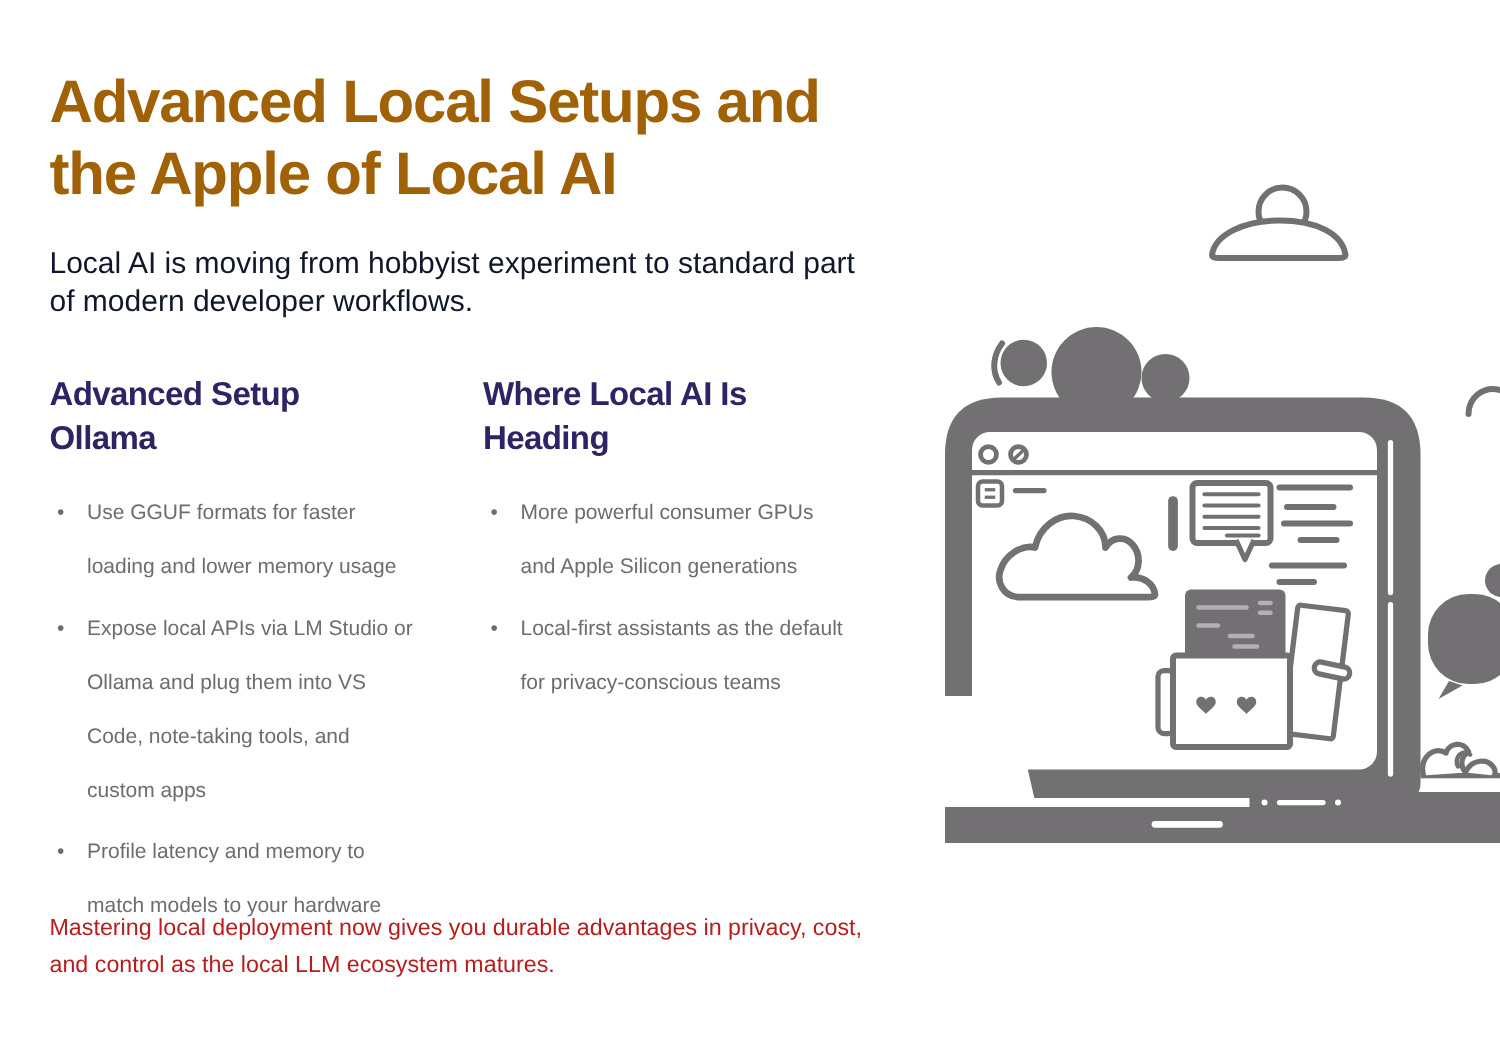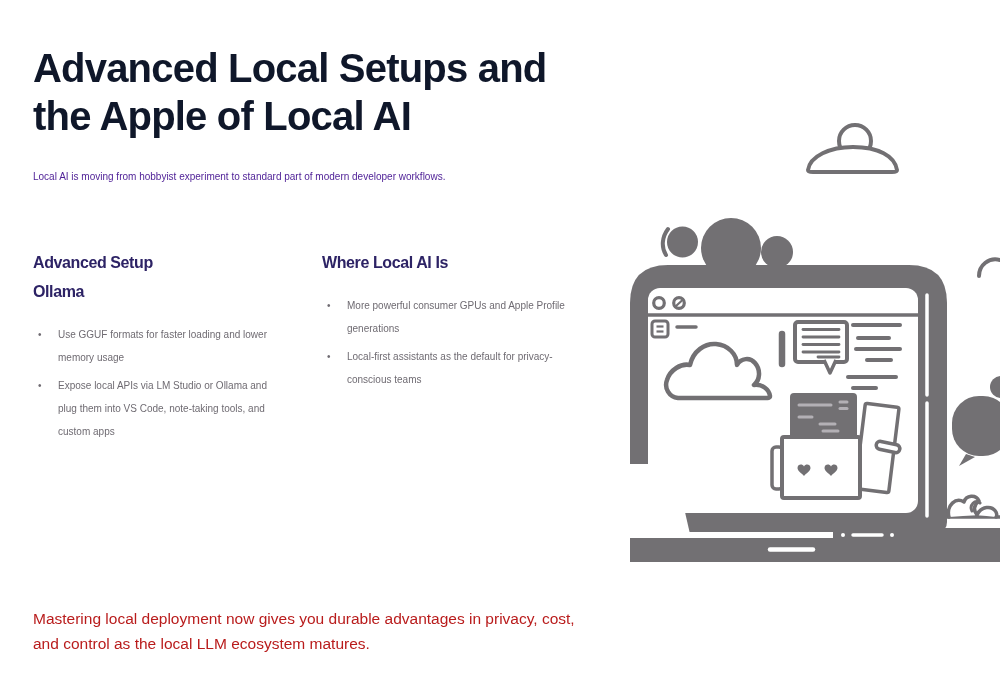--- a/index.html
+++ b/index.html
@@ -9,48 +9,48 @@
     background: #ffffff;
     font-family: "Liberation Sans", sans-serif;
     position: relative;
     overflow: hidden;
   }
   .page-title {
     position: absolute; left: 33px; top: 44px;
     margin: 0; max-width: 585px;
     font-size: 40px; line-height: 48px; font-weight: 700;
     letter-spacing: -0.8px;
-    color: #0f172a;
+    color: #a16207;
   }
   .page-title span { display: block; }
   .intro {
     position: absolute; left: 33px; top: 164px;
     margin: 0; width: 545px;
-    font-size: 10px; line-height: 25px;
-    color: #4c1d95;
+    font-size: 20px; line-height: 25px;
+    color: #0f172a;
   }
   .columns {
     position: absolute; left: 33px; top: 248px;
     display: flex; gap: 46px;
   }
   .col { width: 243px; }
   .col-heading {
     margin: 0;
-    font-size: 16px; line-height: 29px; font-weight: 700;
+    font-size: 22px; line-height: 29px; font-weight: 700;
     letter-spacing: -0.4px;
     color: #2d2365;
   }
   .col-heading span { display: block; }
   .bullet-list {
     list-style: none; margin: 17px 0 0; padding: 0;
   }
   .bullet-list li {
     position: relative;
     padding-left: 25px; margin-bottom: 5px;
-    font-size: 10px; line-height: 23px;
+    font-size: 14px; line-height: 36px;
     color: #6f6b72;
   }
   .bullet-list li::before {
     content: "\2022";
     position: absolute; left: 5px; top: 0;
     color: #6f6b72;
   }
   .outro {
     position: absolute; left: 33px; top: 606px;
     margin: 0; width: 560px;
@@ -74,28 +74,30 @@
 
 <div class="columns">
   <div class="col">
     <h2 class="col-heading">
       <span>Advanced Setup</span>
       <span>Ollama</span>
     </h2>
     <ul class="bullet-list">
       <li>Use GGUF formats for faster loading and lower memory usage</li>
       <li>Expose local APIs via LM Studio or Ollama and plug them into VS Code, note-taking tools, and custom apps</li>
+      <li>Profile latency and memory to match models to your hardware</li>
     </ul>
   </div>
   <div class="col">
     <h2 class="col-heading">
       <span>Where Local AI Is</span>
+      <span>Heading</span>
     </h2>
     <ul class="bullet-list">
-      <li>More powerful consumer GPUs and Apple Profile generations</li>
+      <li>More powerful consumer GPUs and Apple Silicon generations</li>
       <li>Local-first assistants as the default for privacy-conscious teams</li>
     </ul>
   </div>
 </div>
 
 <p class="outro">Mastering local deployment now gives you durable advantages in privacy, cost, and control as the local LLM ecosystem matures.</p>
 
 <div class="hero">
 <svg viewBox="0 0 380 450" width="380" height="450" xmlns="http://www.w3.org/2000/svg">
 

